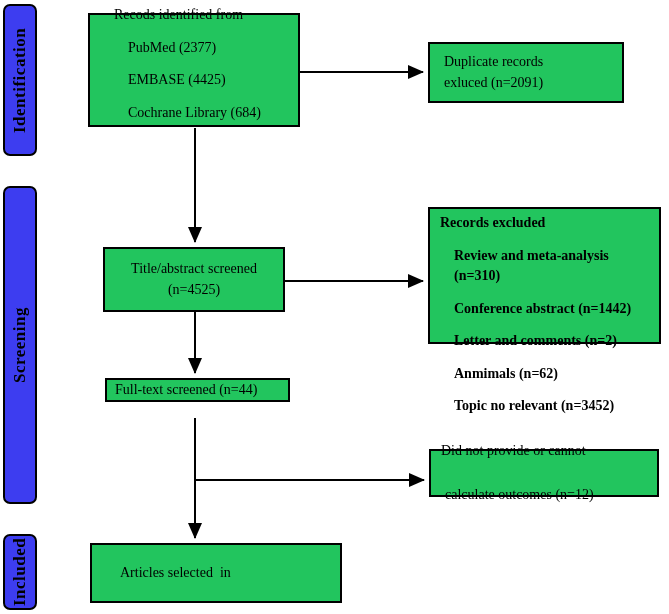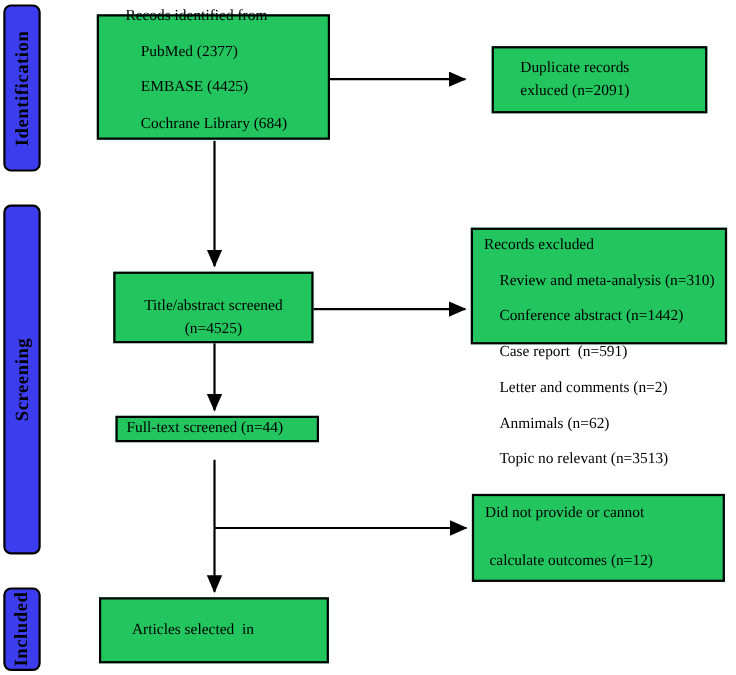--- a/index.html
+++ b/index.html
@@ -12,21 +12,21 @@
     position:absolute;background:var(--stage-fill,#3d3df0);border:2px solid #000;
     border-radius:7px;display:flex;align-items:center;justify-content:center;
     writing-mode:vertical-rl;transform:rotate(180deg);
     font-weight:bold;font-size:17px;letter-spacing:0.5px;box-sizing:border-box;
   }
   .fbox{
     position:absolute;background:#22c55e;border:2px solid #000;box-sizing:border-box;
     font-size:14px;line-height:20.5px;
   }
   .fbox .ln{white-space:pre-wrap;}
-  .center{display:flex;flex-direction:column;align-items:center;justify-content:flex-end;text-align:center;}
+  .center{display:flex;flex-direction:column;align-items:center;justify-content:center;text-align:center;}
   .vcenter{display:flex;flex-direction:column;justify-content:center;}
   .indent{padding-left:14px;margin-top:12px;}
 </style>
 </head>
 <body>
 
 <div class="canvas">
 
   <svg class="arrows" viewBox="0 0 669 614">
     <defs>
@@ -52,46 +52,45 @@
     <span>Included</span>
   </div>
 
   <div class="fbox vcenter" style="left:88px;top:13px;width:212px;height:114px;padding:6px 6px 18px 24px;">
     <div class="ln">Recods identified from</div>
     <div class="ln indent">PubMed (2377)</div>
     <div class="ln indent">EMBASE (4425)</div>
     <div class="ln indent">Cochrane Library (684)</div>
   </div>
 
-  <div class="fbox vcenter" style="left:447px;top:42px;width:196px;height:61px;padding-left:24px;">
+  <div class="fbox vcenter" style="left:428px;top:42px;width:196px;height:61px;padding-left:14px;">
     <div class="ln">Duplicate records</div>
     <div class="ln">exluced (n=2091)</div>
   </div>
 
   <div class="fbox center" style="left:103px;top:247px;width:182px;height:65px;">
     <div class="ln">Title/abstract screened</div>
     <div class="ln">(n=4525)</div>
   </div>
 
-  <div class="fbox" style="left:428px;top:207px;width:233px;height:106px;padding:4px 2px 0 10px;line-height:20.5px;">
+  <div class="fbox" style="left:428px;top:207px;width:233px;height:137px;padding:4px 2px 0 10px;line-height:20.5px;font-weight:bold;">
     <div class="ln">Records excluded</div>
     <div class="ln indent">Review and meta-analysis (n=310)</div>
     <div class="ln indent">Conference abstract (n=1442)</div>
-    <div class="ln indent">Case report  (n=591)</div>
     <div class="ln indent">Letter and comments (n=2)</div>
     <div class="ln indent">Anmimals (n=62)</div>
-    <div class="ln indent">Topic no relevant (n=3513)</div>
+    <div class="ln indent">Topic no relevant (n=3452)</div>
   </div>
 
   <div class="fbox vcenter" style="left:105px;top:378px;width:185px;height:24px;padding-left:8px;">
     <div class="ln">Full-text screened (n=44)</div>
   </div>
 
-  <div class="fbox vcenter" style="left:429px;top:449px;width:230px;height:80px;padding-left:10px;">
+  <div class="fbox vcenter" style="left:429px;top:449px;width:230px;height:48px;padding-left:10px;">
     <div class="ln">Did not provide or cannot</div>
     <div class="ln" style="padding-left:4px;margin-top:24px;">calculate outcomes (n=12)</div>
   </div>
 
-  <div class="fbox vcenter" style="left:90px;top:543px;width:209px;height:60px;padding-left:28px;">
+  <div class="fbox vcenter" style="left:90px;top:543px;width:252px;height:60px;padding-left:28px;">
     <div class="ln">Articles selected  in</div>
   </div>
 
 </div>
 
 </body></html>

